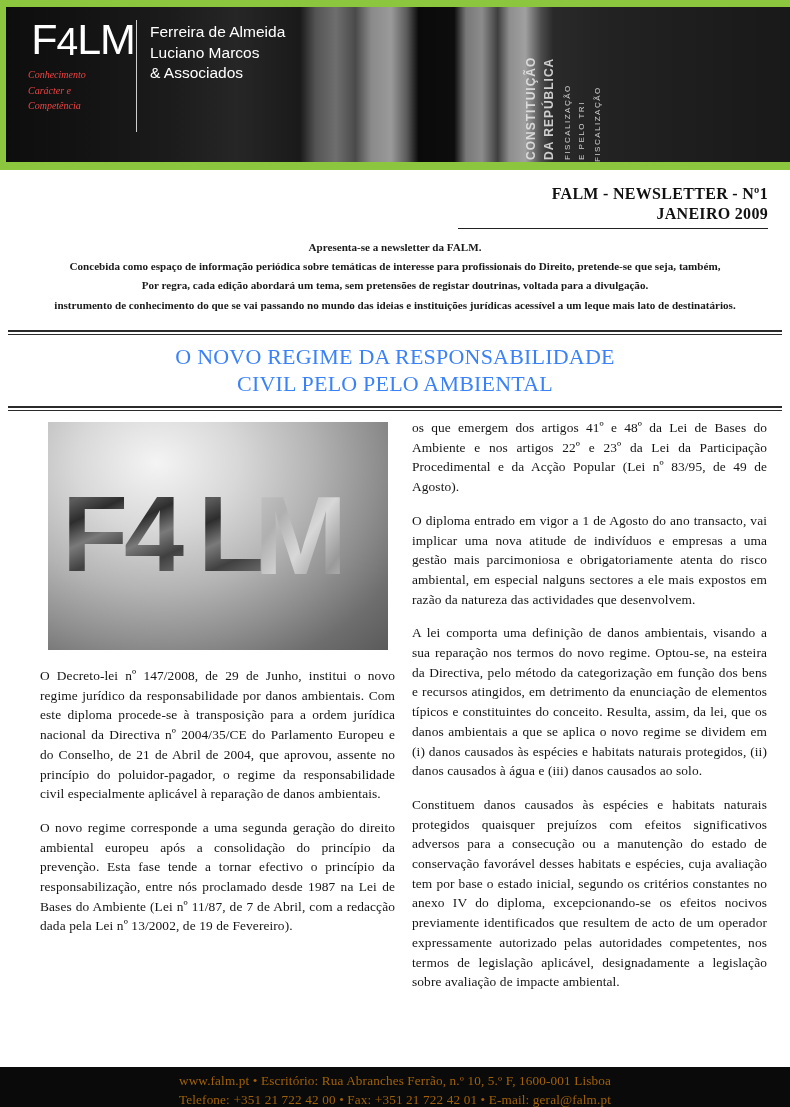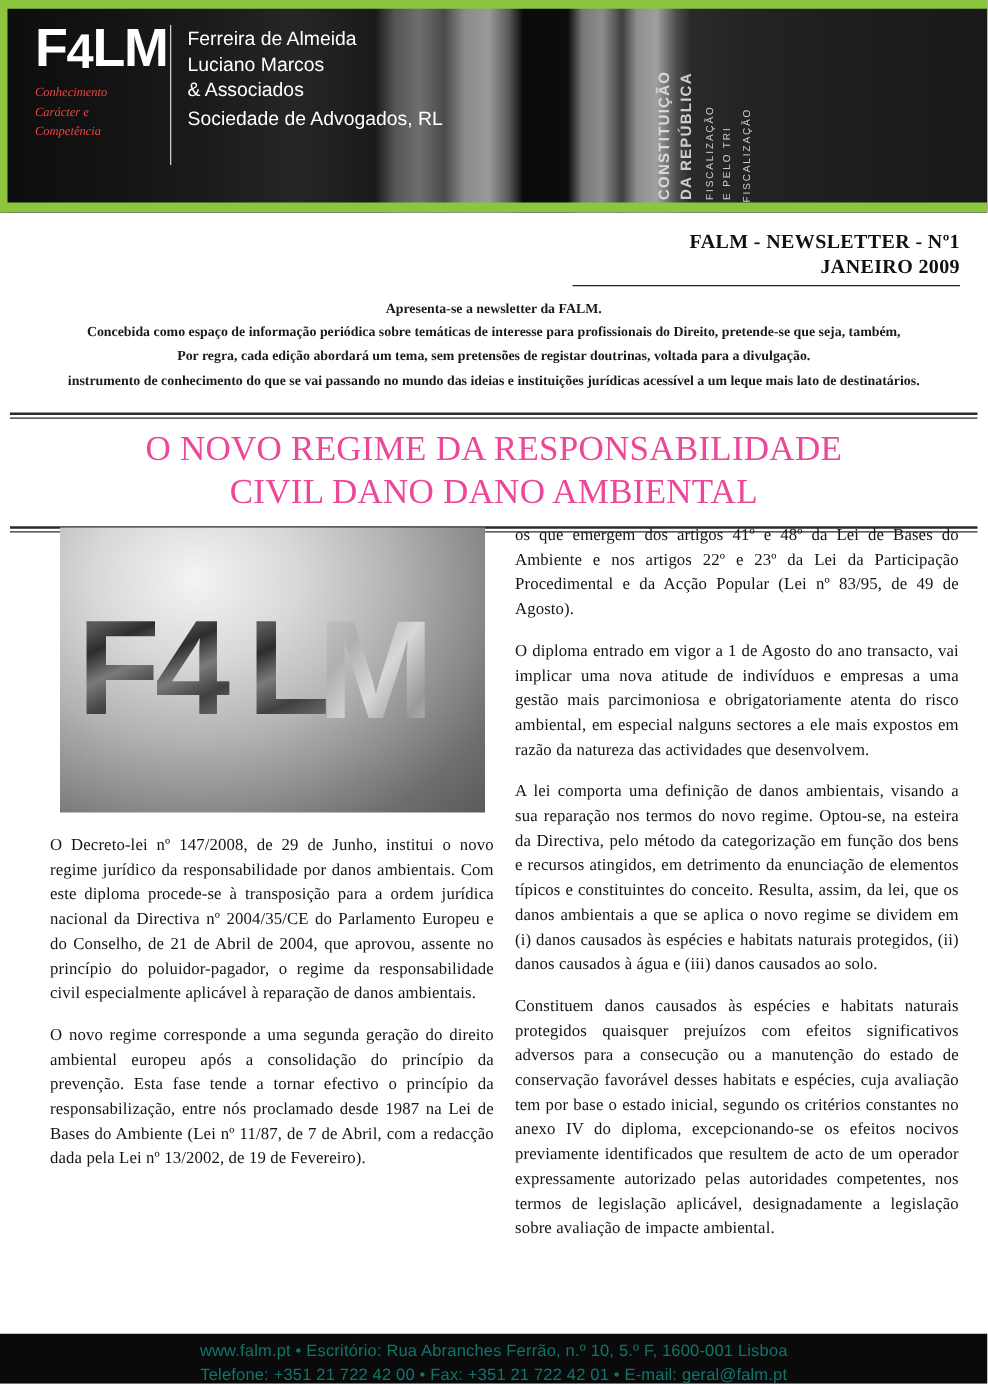--- a/index.html
+++ b/index.html
@@ -88,25 +88,26 @@
     z-index: 4;
   }
   .logo-block {
     position: absolute;
     left: 28px;
     top: 18px;
     width: 110px;
   }
   .logo-falm {
     font-family: "Liberation Sans", sans-serif;
-    font-weight: bold;
+    font-weight: normal;
     font-size: 43px;
     color: #ffffff;
     letter-spacing: -1px;
     line-height: 1;
+    text-align: center;
   }
   .logo-falm .four {
     display: inline-block;
     font-size: 39px;
     position: relative;
     top: 1px;
   }
   .logo-tag {
     margin-top: 6px;
     font-family: "Liberation Serif", serif;
@@ -191,24 +192,24 @@
     border-top: 2px solid #2b2b2b;
     border-bottom: 1px solid #2b2b2b;
     height: 2px;
   }
 
   
   .art-title {
     margin: 8px 10px 0 10px;
     text-align: center;
     font-family: "Liberation Serif", serif;
-    font-size: 28px;
+    font-size: 22px;
     line-height: 1.23;
     letter-spacing: 0.2px;
-    color: #ec4899;
+    color: #3b82f6;
   }
   .rule-double2 {
     margin: 9px 8px 0 8px;
     border-top: 2px solid #2b2b2b;
     border-bottom: 1px solid #2b2b2b;
     height: 2px;
   }
 
   
   .columns {
@@ -268,23 +269,23 @@
     position: absolute;
     left: 0;
     bottom: 0;
     width: 790px;
     height: 40px;
     background: #0a0a0a;
     text-align: center;
     overflow: hidden;
   }
   .footer-line {
-    font-family: Liberation Sans, sans-serif;
+    font-family: Liberation Serif, serif;
     font-size: 13.2px;
-    color: #0f766e;
+    color: #a16207;
     line-height: 1.42;
     white-space: nowrap;
     letter-spacing: 0.15px;
   }
   .footer-line.l1 { padding-top: 5px; }
 </style>
 </head>
 <body>
 
 <div class="masthead">
@@ -305,21 +306,20 @@
         <div>Competência</div>
       </div>
     </div>
 
     <div class="logo-divider"></div>
 
     <div class="firm-block">
       <div class="firm-line">Ferreira de Almeida</div>
       <div class="firm-line">Luciano Marcos</div>
       <div class="firm-line">&amp; Associados</div>
-      <div class="firm-sub">Sociedade de Advogados, RL</div>
     </div>
   </div>
 
   <div class="masthead-rule-top"></div>
   <div class="masthead-rule-left"></div>
   <div class="masthead-rule-bottom"></div>
 </div>
 
 <div class="nl-head">
   <div class="nl-title">FALM - NEWSLETTER - Nº1</div>
@@ -331,21 +331,21 @@
   <p class="first">Apresenta-se a newsletter da FALM.</p>
   <p>Concebida como espaço de informação periódica sobre temáticas de interesse para profissionais do Direito, pretende-se que seja, também,</p>
   <p>Por regra, cada edição abordará um tema, sem pretensões de registar doutrinas, voltada para a divulgação.</p>
   <p>instrumento de conhecimento do que se vai passando no mundo das ideias e instituições jurídicas acessível a um leque mais lato de destinatários.</p>
 </div>
 
 <div class="rule-double"></div>
 
 <div class="art-title">
   <div>O NOVO REGIME DA RESPONSABILIDADE</div>
-  <div>CIVIL DANO DANO AMBIENTAL</div>
+  <div>CIVIL PELO PELO AMBIENTAL</div>
 </div>
 
 <div class="rule-double2"></div>
 
 <div class="columns">
 
   <div class="col col-left">
     <div class="hero">
       <span class="hero-letter hl-f">F</span>
       <span class="hero-letter hl-4">4</span>

